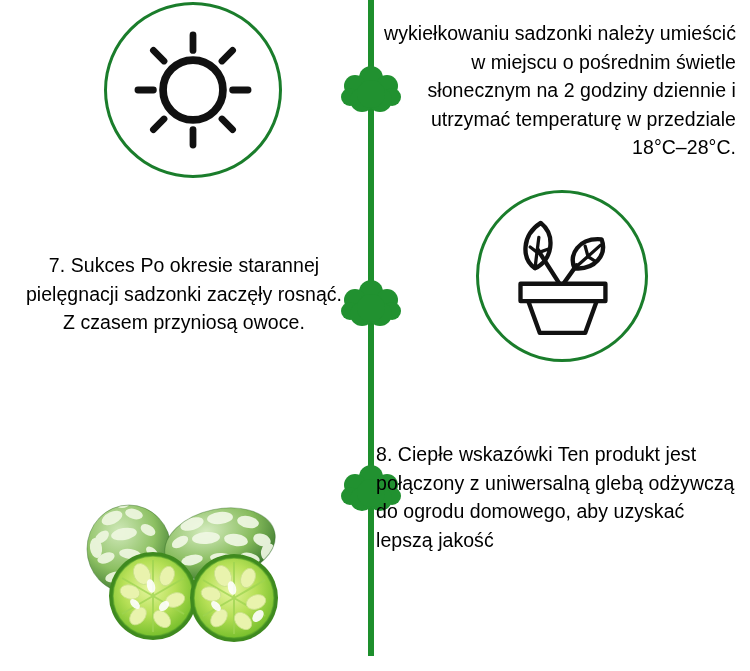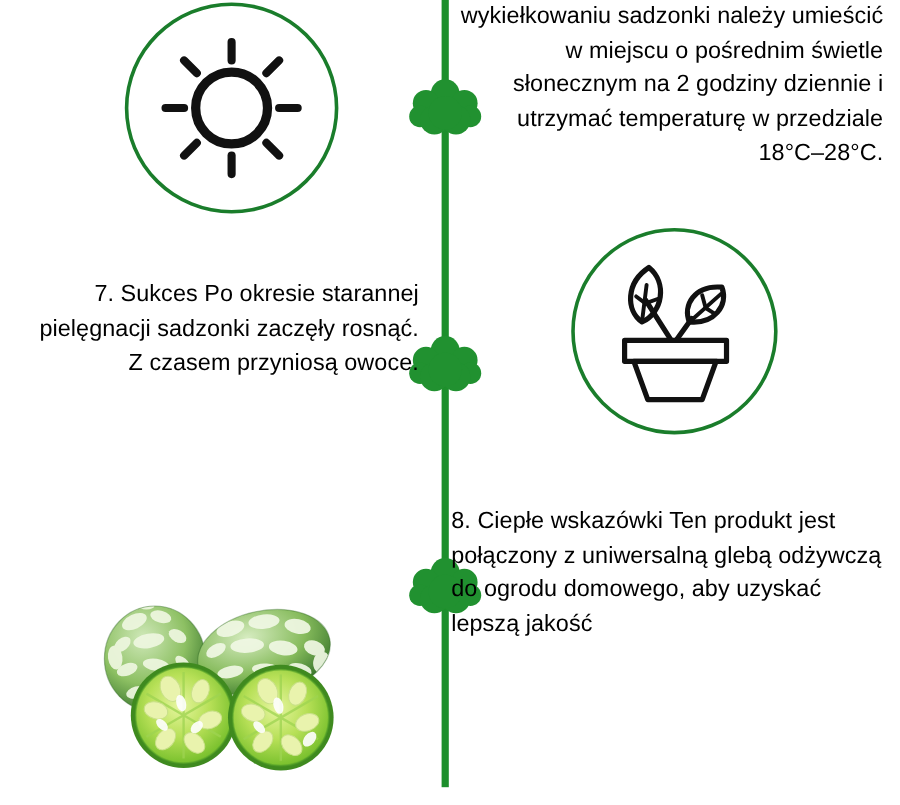--- a/index.html
+++ b/index.html
@@ -51,32 +51,33 @@
   #plant-badge { left: 476px; top: 190px; width: 172px; height: 172px; }
 
   
   .text-block {
     position: absolute;
     color: #000000;
     font-size: 19.5px;
     line-height: 28.5px;
     letter-spacing: 0.05px;
     white-space: pre-line;
+    margin-top: 20px;
   }
   #text-step6 {
     left: 384px;
     top: -1px;
     width: 352px;
     text-align: right;
   }
   #text-step7 {
     left: 19px;
     top: 231px;
     width: 330px;
-    text-align: right;
+    text-align: center;
   }
   #text-step8 {
     left: 376px;
     top: 420px;
     width: 360px;
   }
 
   
   #fruit-photo {
     position: absolute;

